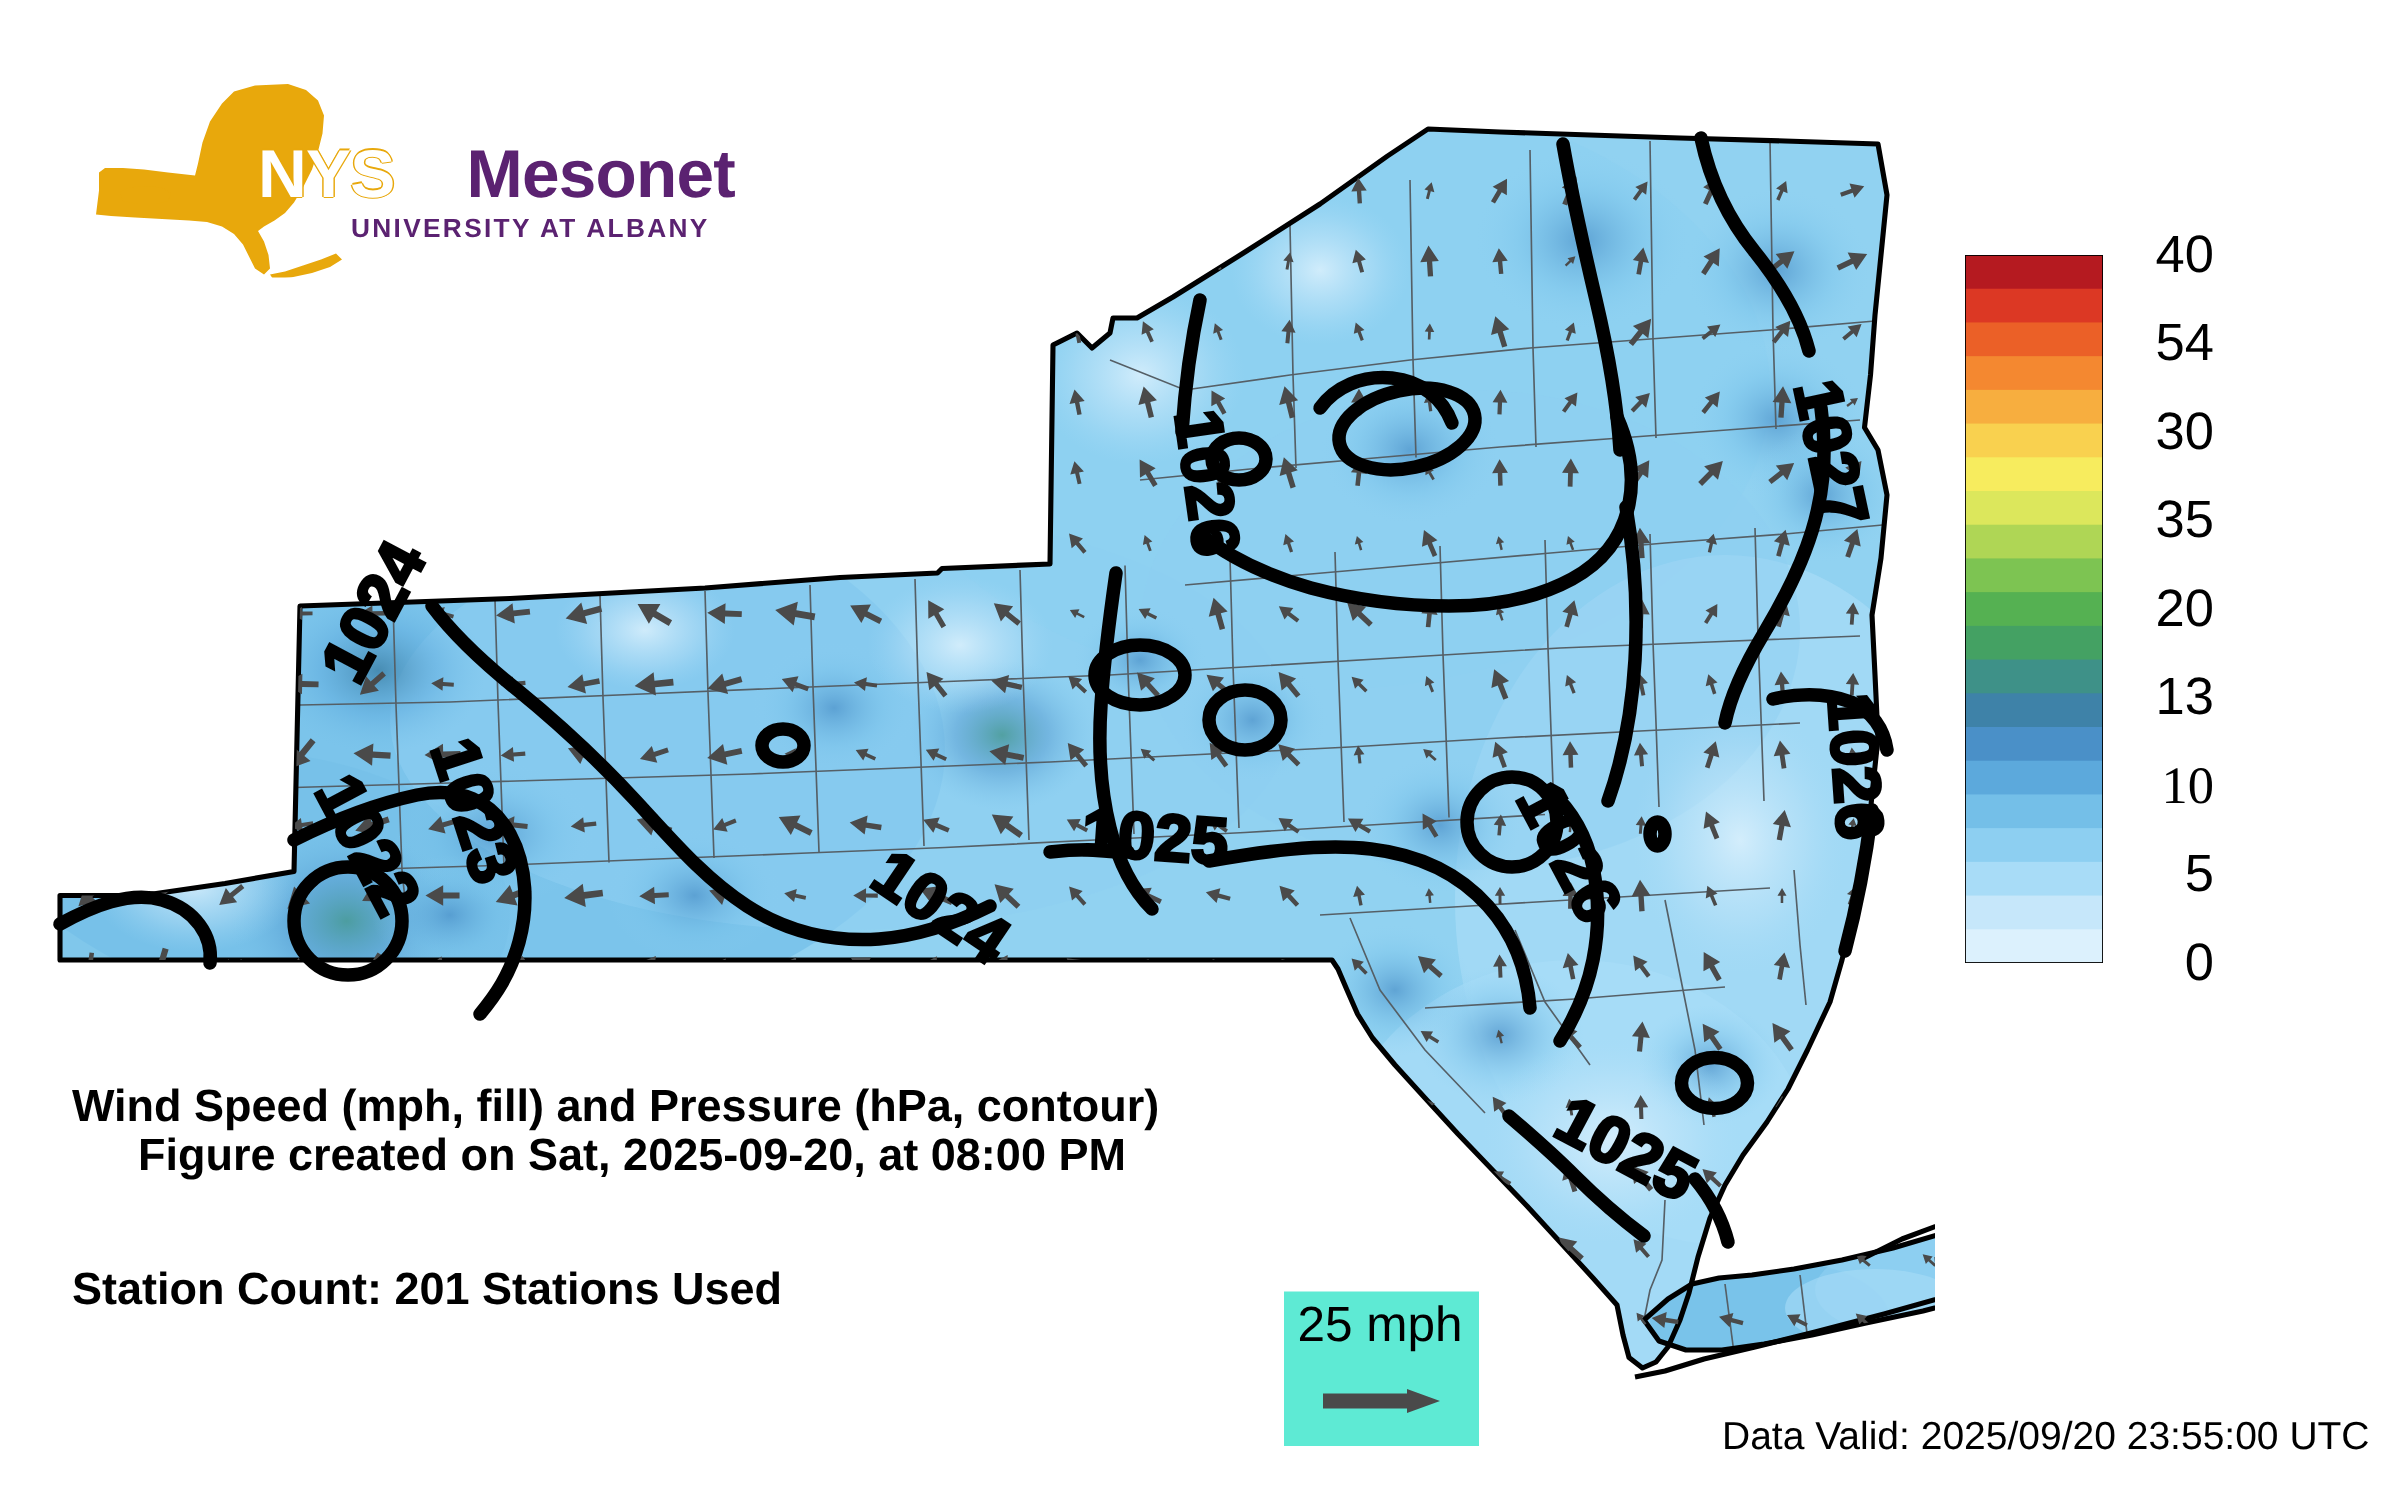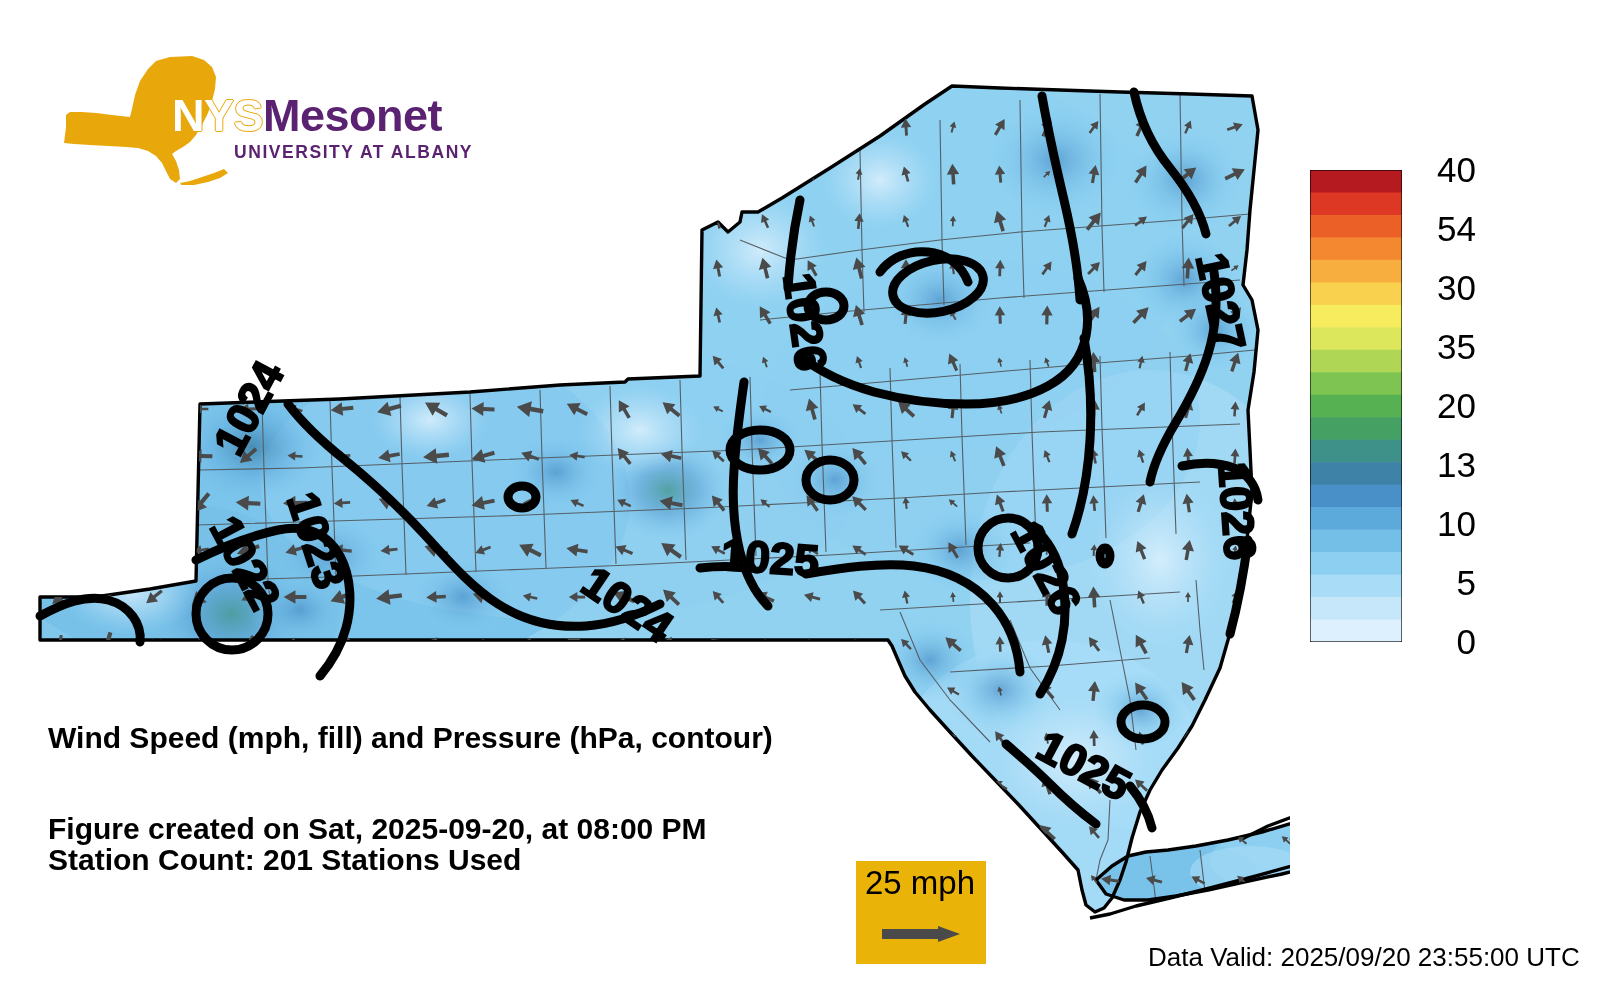--- a/index.html
+++ b/index.html
@@ -45,20 +45,21 @@
     line-height: 46px;
     white-space: nowrap;
   }
   #logo-nys {
     color: #ffffff;
     text-shadow:
       -1px 0 #E8A80C, 1px 0 #E8A80C, 0 -1px #E8A80C, 0 1px #E8A80C;
   }
   #logo-mesonet {
     color: #5B2271;
+    margin-left: 48px;
   }
   #logo-line2 {
     color: #5B2271;
     font-size: 17.5px;
     font-weight: bold;
     letter-spacing: 1.55px;
     margin-top: 3px;
     margin-left: 62px;
     white-space: nowrap;
   }
@@ -108,31 +109,31 @@
   
   .caption-line {
     position: absolute;
     left: 48px;
     font-size: 30px;
     color: #000000;
     white-space: nowrap;
     font-weight: bold;
   }
   #caption-title   { top: 721px; }
-  #caption-created { top: 812px; }
+  #caption-created { top: 754px; margin-left: 44px; }
   #caption-count   { top: 843px; }
 
   
   #refkey {
     position: absolute;
     left: 856px;
     top: 861px;
     width: 130px;
     height: 103px;
-    background: #eab308;
+    background: #5eead4;
   }
   #refkey-label {
     position: absolute;
     left: 9px;
     top: 3px;
     font-size: 33px;
     color: #000000;
     white-space: nowrap;
   }
   #refkey-arrow {
@@ -966,21 +967,21 @@
         </g>
       <rect x="0" y="0" width="92" height="472" fill="none" stroke="#000000" stroke-width="1.2"></rect>
     </svg>
     <div id="colorbar-ticks">
         <div class="cb-tick" style="top: 0px;">40</div>
         <div class="cb-tick" style="top: 59px;">54</div>
         <div class="cb-tick" style="top: 118px;">30</div>
         <div class="cb-tick" style="top: 177px;">35</div>
         <div class="cb-tick" style="top: 236px;">20</div>
         <div class="cb-tick" style="top: 295px;">13</div>
-        <div class="cb-tick" style="top: 354px;">10</div>
+        <div class="cb-tick" style="top: 354px; font-family: Liberation Serif, serif;">10</div>
         <div class="cb-tick" style="top: 413px;">5</div>
         <div class="cb-tick" style="top: 472px;">0</div>
       </div>
   </div>
 
   <div class="caption-line" id="caption-title">Wind Speed (mph, fill) and Pressure (hPa, contour)</div>
   <div class="caption-line" id="caption-created">Figure created on Sat, 2025-09-20, at 08:00 PM</div>
   <div class="caption-line" id="caption-count">Station Count: 201 Stations Used</div>
 
   <div id="refkey">

